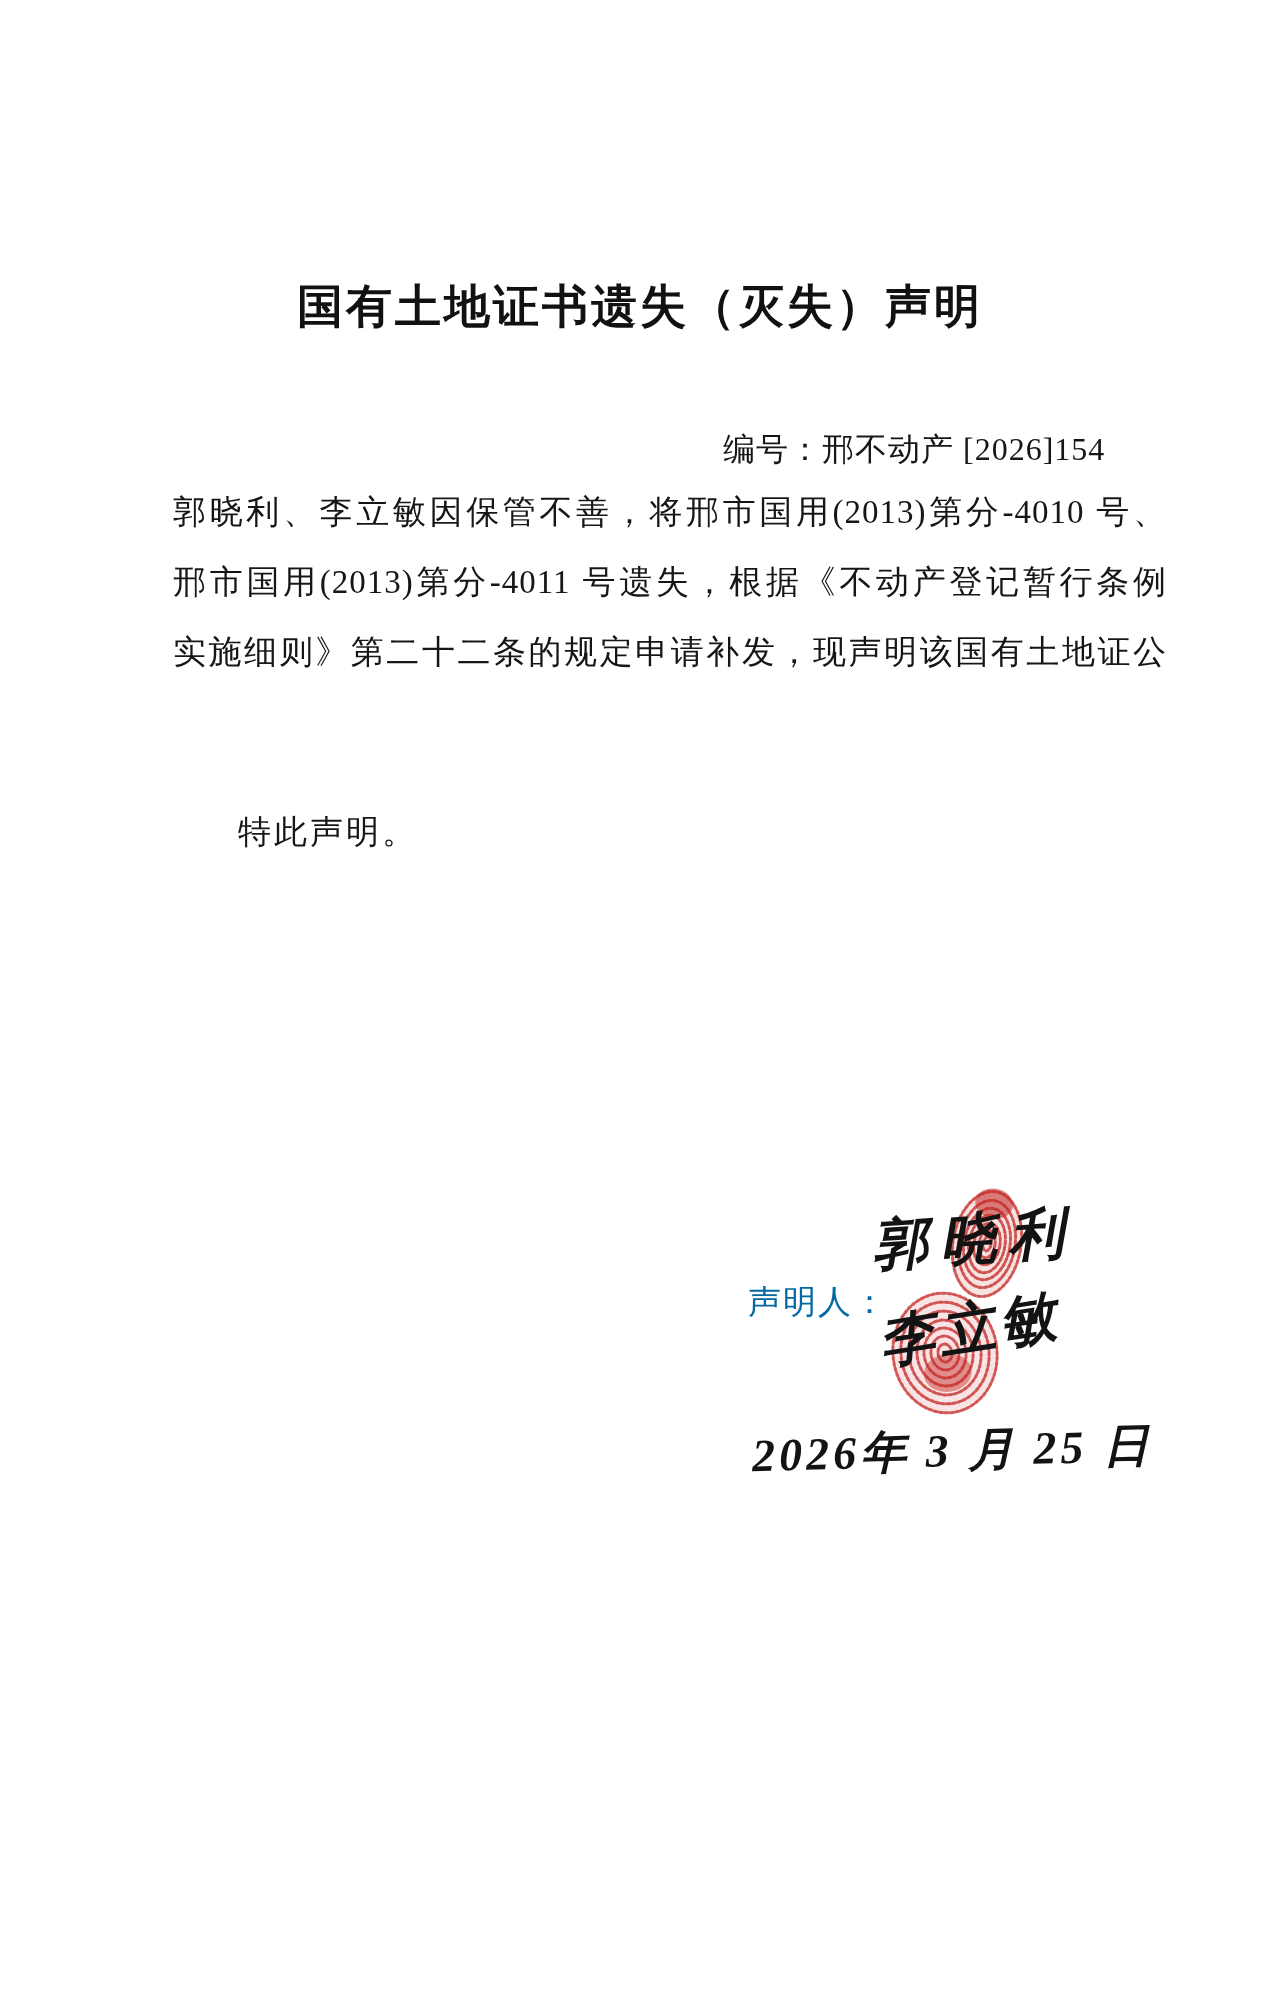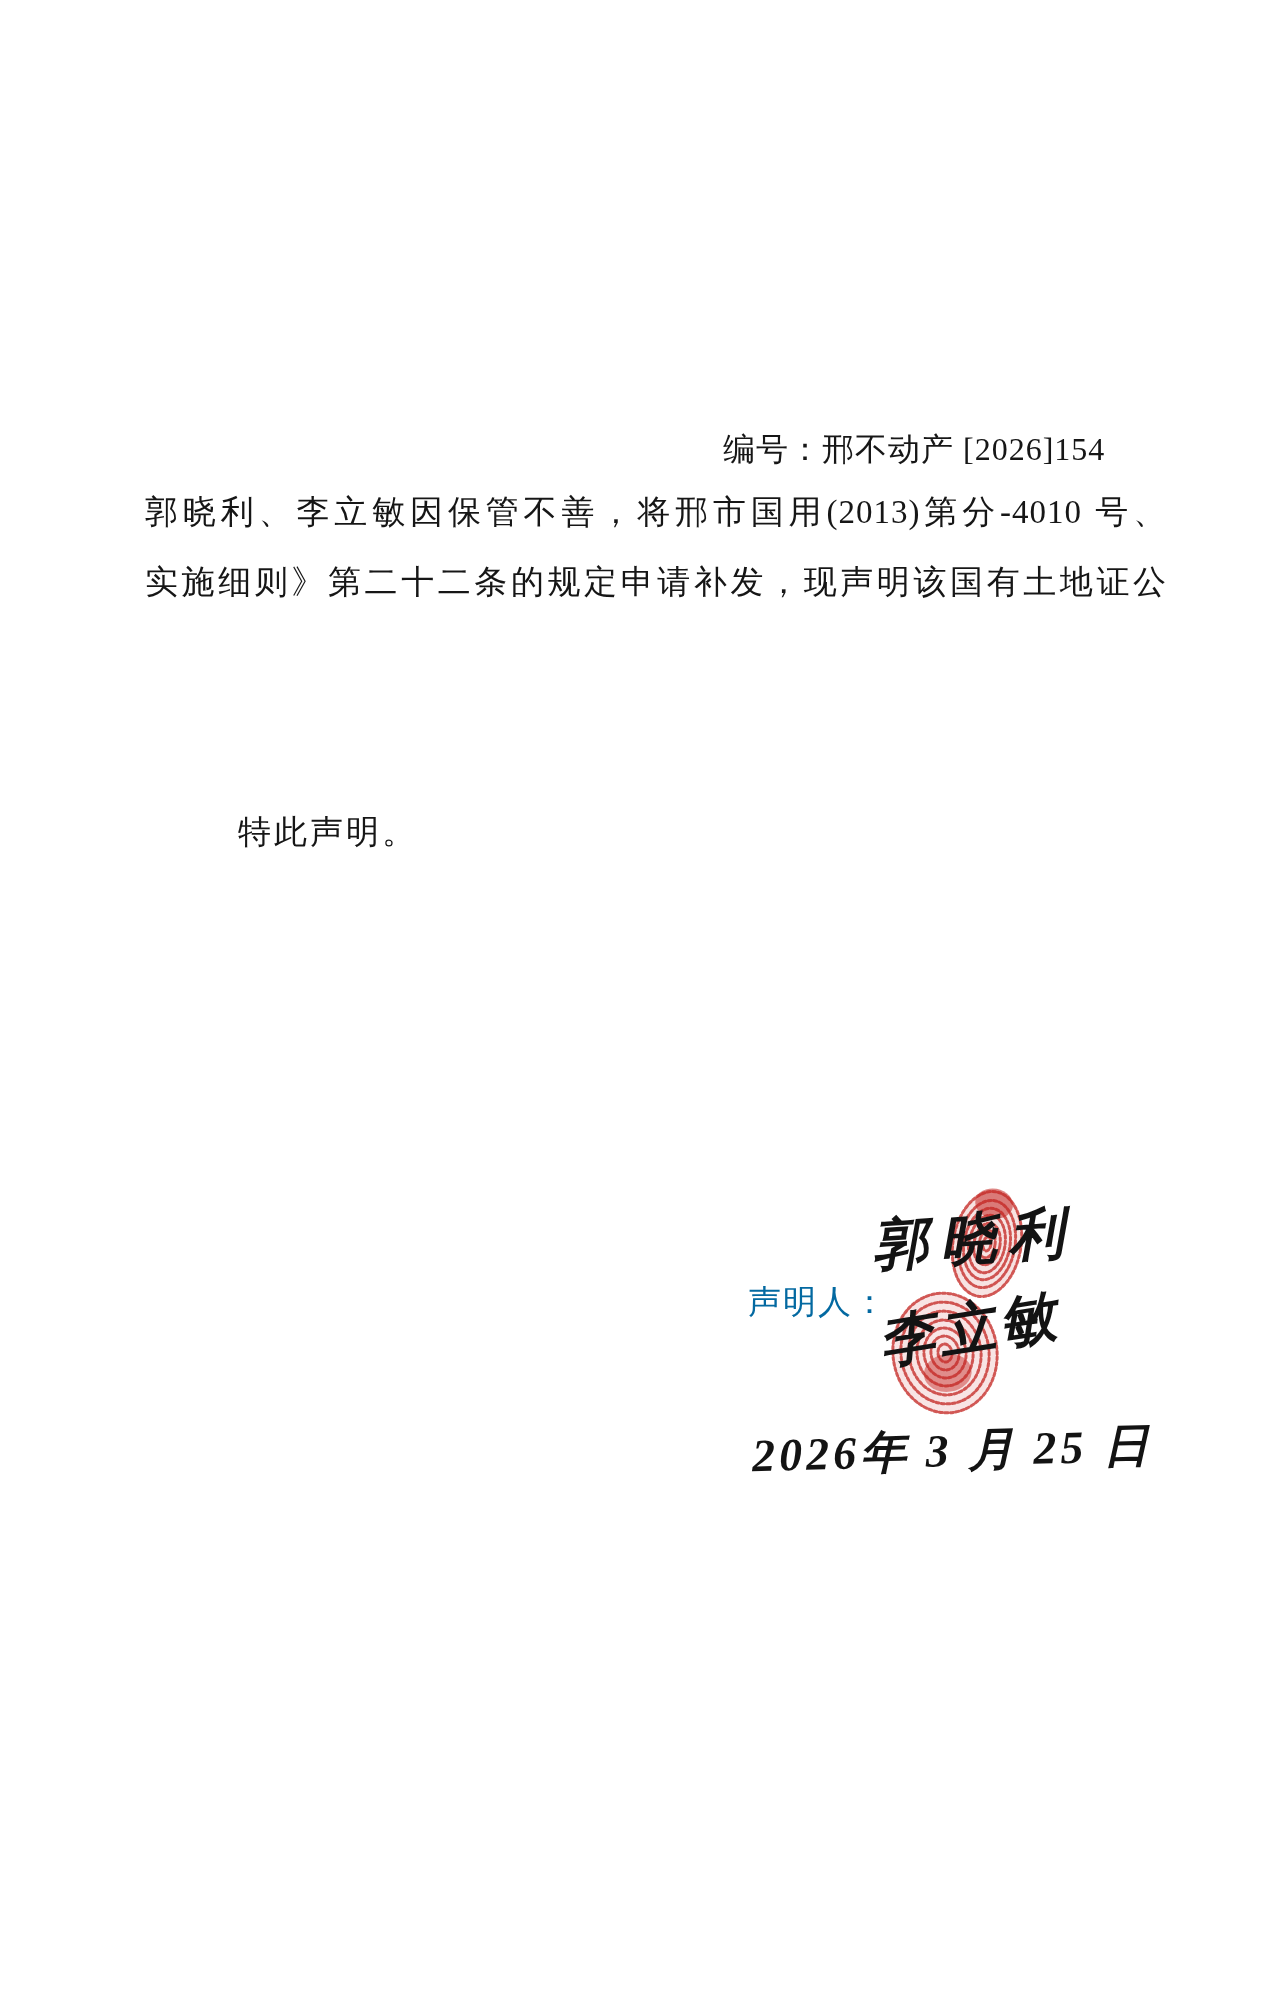--- a/index.html
+++ b/index.html
@@ -44,20 +44,21 @@
     left: 145px;
     width: 1022px;
     font-size: 33px;
     line-height: 70px;
     color: #161616;
   }
   .body-line {
     text-align: justify;
     text-align-last: justify;
     letter-spacing: 1px;
+    margin-left: 28px;
   }
   .body-line.last-line {
     text-align-last: left;
     letter-spacing: 3px;
   }
   .closing {
     position: absolute;
     top: 810px;
     left: 238px;
     font-size: 33px;
@@ -111,27 +112,29 @@
     white-space: nowrap;
     color: #131313;
     transform: rotate(-1.5deg);
   }
 </style>
 </head>
 <body>
 
 <div class="page">
 
+  <h1 class="title">国有土地证书遗失（灭失）声明</h1>
 
   <div class="doc-number">
     <span>编号：</span><span>邢不动产 [2026]154</span>
   </div>
 
   <div class="body-block">
     <div class="body-line">郭晓利、李立敏因保管不善，将邢市国用(2013)第分-4010 号、</div>
+    <div class="body-line">邢市国用(2013)第分-4011 号遗失，根据《不动产登记暂行条例</div>
     <div class="body-line">实施细则》第二十二条的规定申请补发，现声明该国有土地证公</div>
   </div>
 
   <div class="closing">特此声明。</div>
 
   <span class="sig-label">声明人：</span>
 
   <svg class="fingerprint-svg" viewBox="0 0 280 290" xmlns="http://www.w3.org/2000/svg">
 
     <g stroke="none" fill="#c32420">

